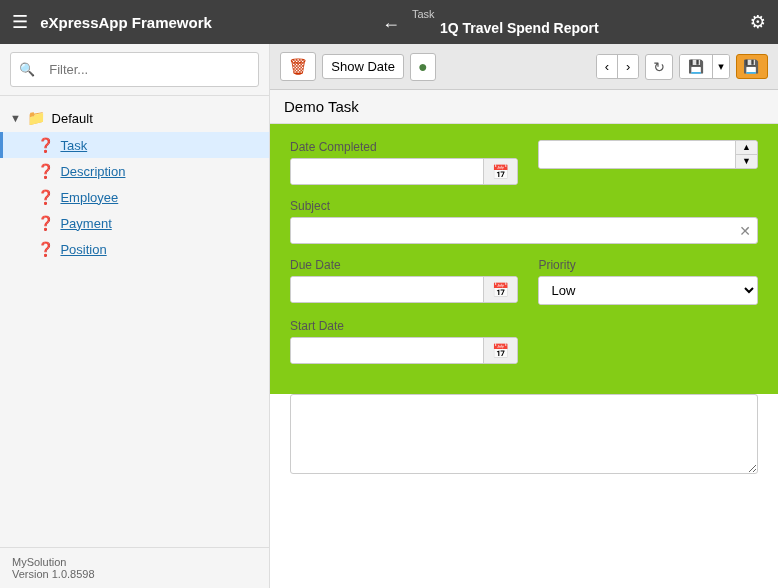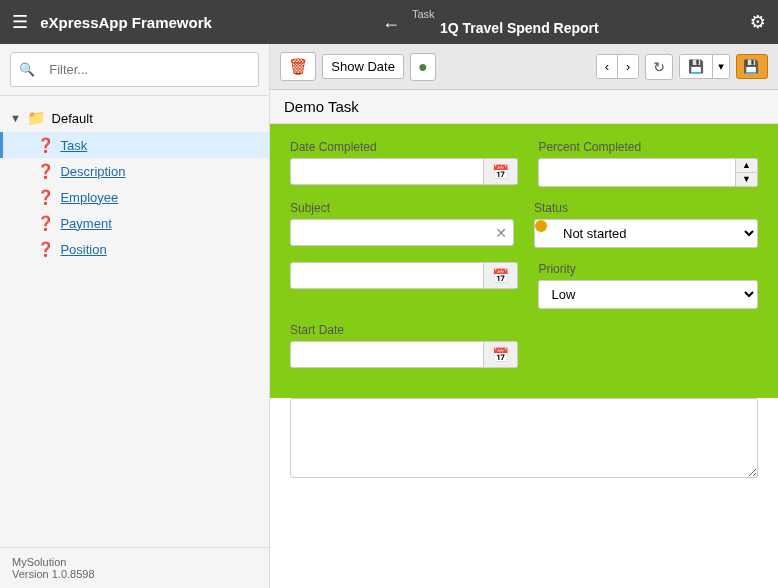--- a/index.html
+++ b/index.html
@@ -471,56 +471,43 @@
 
         <div class="form-row">
           <div class="form-col">
             <div class="form-label">Date Completed</div>
             <div class="form-input-wrapper">
               <input type="text" style="min-width: 0px;" value="">
               <button class="cal-btn">📅</button>
             </div>
           </div>
           <div class="form-col">
-            <div class="form-label">Percent Completed</div>
             <div class="form-number-wrapper">
               <input type="text" style="">
               <div class="spinner">
                 <button>▲</button>
                 <button>▼</button>
               </div>
             </div>
           </div>
         </div>
 
         <div class="form-row">
           <div class="form-col">
             <div class="form-label">Subject</div>
             <div class="subject-wrapper">
               <input type="text" style="">
               <button class="clear-btn">✕</button>
             </div>
           </div>
-          <div class="form-col">
-            <div class="form-label">Status</div>
-            <div class="form-select-wrapper">
-              <span class="status-dot"></span>
-              <select>
-                <option>Not started</option>
-                <option>In progress</option>
-                <option>Completed</option>
-                <option>WaitingOnSomeoneElse</option>
-                <option>Deferred</option>
-              </select>
-            </div>
-          </div>
         </div>
 
         <div class="form-row">
           <div class="form-col">
+            <div class="form-label">Due Date</div>
             <div class="form-input-wrapper">
               <input type="text" style="min-width: 0px;">
               <button class="cal-btn">📅</button>
             </div>
           </div>
           <div class="form-col">
             <div class="form-label">Priority</div>
             <div class="form-select-wrapper">
               <select>
                 <option>Low</option>

